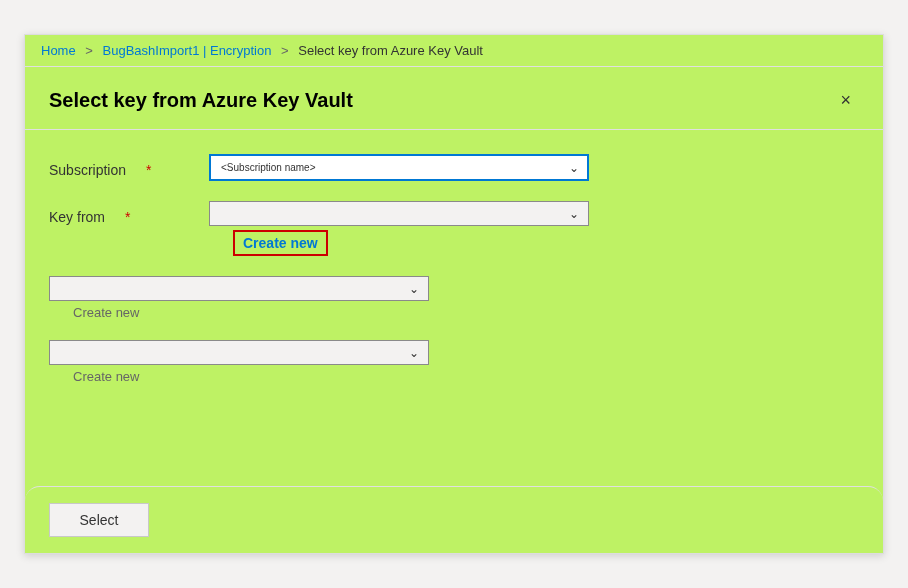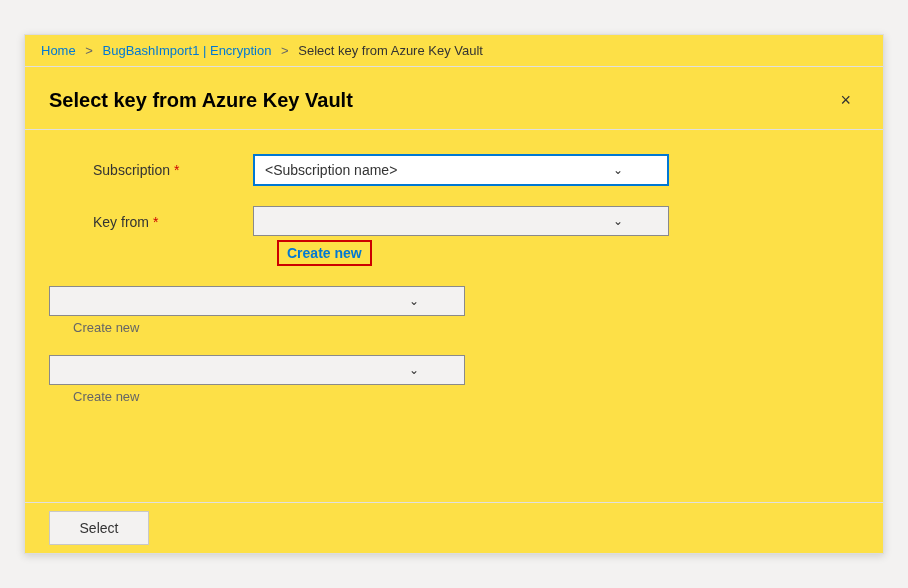--- a/index.html
+++ b/index.html
@@ -8,21 +8,21 @@
       font-size: 14px;
       background: #f3f2f1;
       display: flex;
       justify-content: center;
       align-items: center;
       width: 908px;
       height: 588px;
       overflow: hidden;
     }
     .dialog {
-      background: #fde047;
+      background: #bef264;
       width: 860px;
       min-height: 520px;
       border: 1px solid #ddd;
       box-shadow: 0 2px 8px rgba(0,0,0,0.15);
       display: flex;
       flex-direction: column;
     }
     .breadcrumb-bar {
       padding: 8px 16px;
       border-bottom: 1px solid #e0e0e0;
@@ -67,39 +67,38 @@
       align-items: flex-start;
       margin-bottom: 20px;
     }
     .form-label {
       width: 160px;
       padding-top: 8px;
       font-size: 14px;
       color: #333;
       display: flex;
       align-items: flex-end;
-      gap: 4px;
+      gap: 20px;
       flex-shrink: 0;
-      margin-left: 44px;
     }
     .required-star {
       color: #c00;
       font-size: 14px;
     }
     .form-control-wrap {
       flex: 1;
       display: flex;
       flex-direction: column;
     }
     .form-select {
-      width: 416px;
+      width: 380px;
       padding: 6px 36px 6px 10px;
       border: 2px solid #0078d4;
       background: #fff;
-      font-size: 14px;
+      font-size: 10px;
       color: #333;
       appearance: none;
       -webkit-appearance: none;
       cursor: pointer;
       outline: none;
       position: relative;
     }
     .form-select.inactive {
       border: 1px solid #8a8a8a;
       background: #f3f2f1;
@@ -146,23 +145,24 @@
       height: 16px;
       border-radius: 50%;
       border: 1px solid #666;
       font-size: 11px;
       color: #666;
       cursor: pointer;
       margin-left: 4px;
     }
     .dialog-footer {
       border-top: 1px solid #e0e0e0;
-      padding: 8px 24px;
+      padding: 16px 24px;
       display: flex;
       align-items: flex-end;
+      border-radius: 15px;
     }
     .btn-select {
       background: #f3f2f1;
       border: 1px solid #c8c8c8;
       padding: 8px 24px;
       font-size: 14px;
       color: #333;
       cursor: pointer;
       min-width: 100px;
     }

